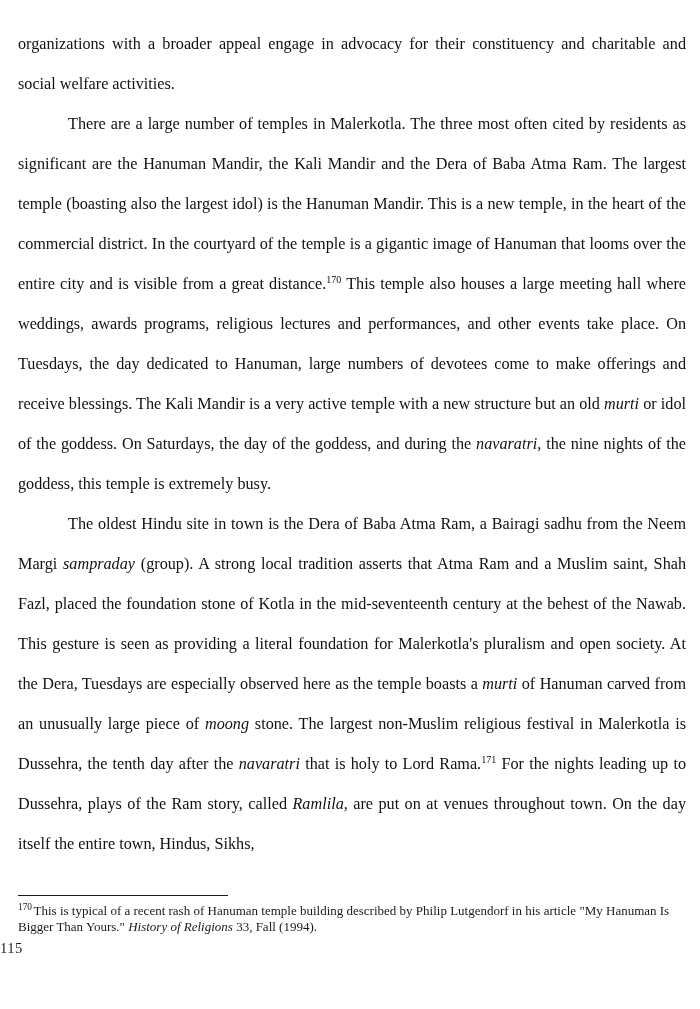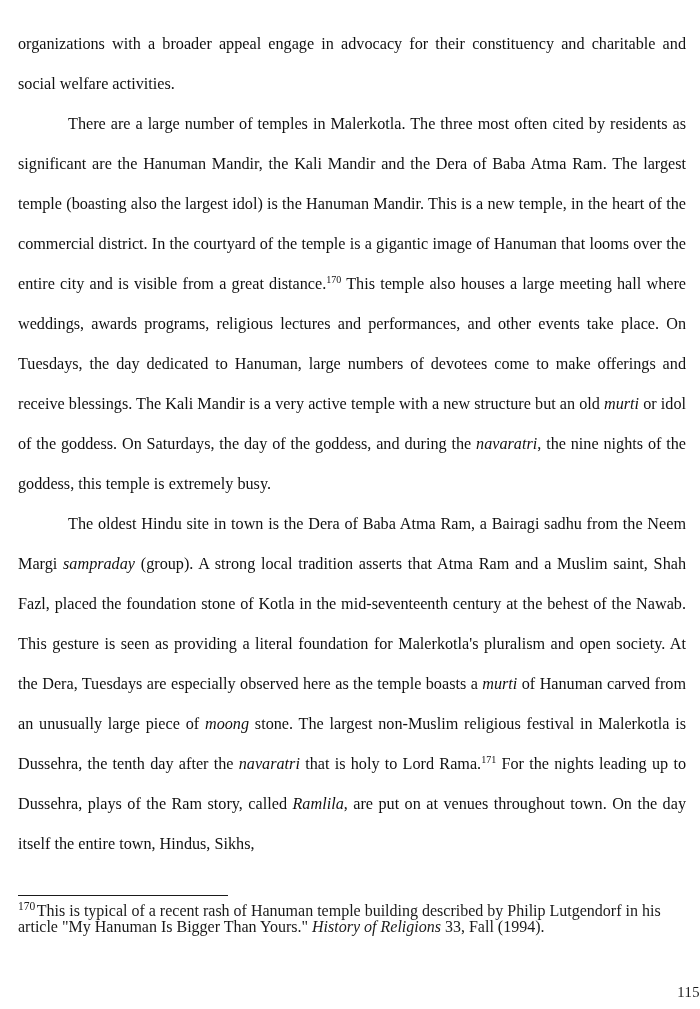--- a/index.html
+++ b/index.html
@@ -60,39 +60,39 @@
 
   .fn-rule {
     width: 210px;
     height: 0;
     border-top: 1.3px solid #1a1a1a;
     margin: 0 0 7px 0;
   }
 
   .footnote {
     margin: 0;
-    font-size: 16px;
+    font-size: 13px;
     line-height: 16.2px;
     color: #1a1a1a;
     text-align: left;
   }
 
   .footnote sup.fnnum {
     font-size: 0.72em;
     vertical-align: super;
     line-height: 0;
     margin-right: 1.5px;
   }
 
   .page-number {
     position: absolute;
     left: 0;
-    top: 984px;
+    top: 940px;
     width: 700px;
-    text-align: right;
+    text-align: left;
     font-size: 14.6px;
     color: #1a1a1a;
     letter-spacing: 0.5px;
   }
 </style>
 </head>
 <body>
 
 <div class="page">
 

